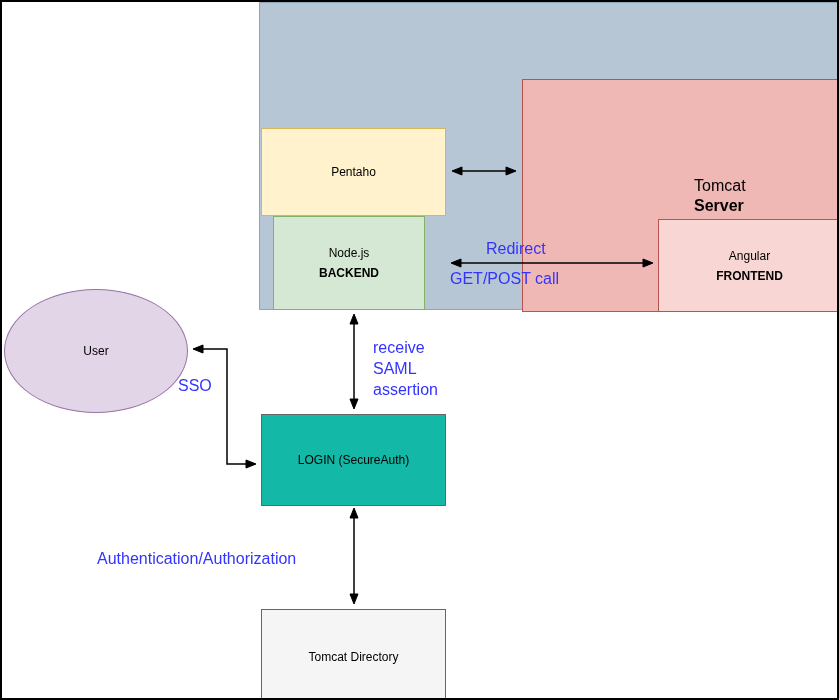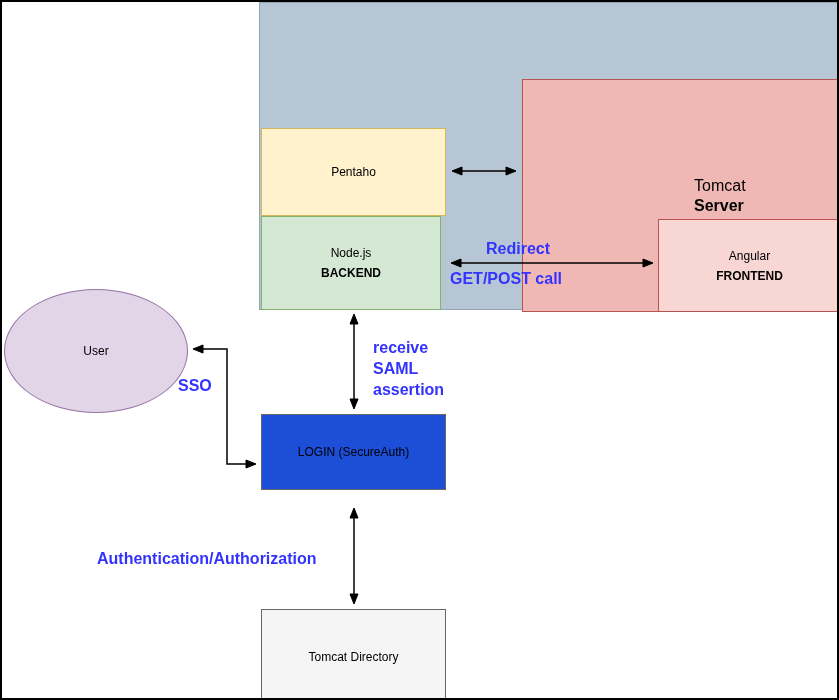--- a/index.html
+++ b/index.html
@@ -25,37 +25,36 @@
     font-size: 12px; color: #000; line-height: 20px;
     text-align: center;
   }
   .bold { font-weight: 700; }
 
   
   .platform  { left: 257px; top: 0;     width: 582px; height: 308px; background: #b6c6d4; border-color: #8fa4b4; }
   .tomcat    { left: 520px; top: 77px;  width: 319px; height: 233px; background: #f0b8b5; border-color: #b85450; }
   .angular   { left: 656px; top: 217px; width: 183px; height: 93px;  background: #f8d6d3; border-color: #b85450; }
   .pentaho   { left: 259px; top: 126px; width: 185px; height: 88px;  background: #fff2cc; border-color: #d6b656; }
-  .nodejs    { left: 259px; top: 214px; width: 180px; height: 94px;  background: #d5e8d4; border-color: #82b366; }
+  .nodejs    { left: 271px; top: 214px; width: 152px; height: 94px;  background: #d5e8d4; border-color: #82b366; }
   .userell   { left: 2px;   top: 287px; width: 184px; height: 124px; background: #e1d5e7; border: 1px solid #9673a6; border-radius: 50%; }
-  .login     { left: 259px; top: 412px; width: 185px; height: 76px;  background: #1d4ed8; border-color: #666666; }
+  .login     { left: 259px; top: 412px; width: 185px; height: 92px;  background: #14b8a6; border-color: #666666; }
   .addir     { left: 259px; top: 607px; width: 185px; height: 95px;  background: #f5f5f5; border-color: #666666; }
 
   .tomcat-label {
     position: absolute; left: 652px; top: 174px;
     font-size: 16px; line-height: 20px; color: #000; text-align: left;
     display: flex; flex-direction: column; margin-left: 40px;
   }
 
   .arrows { position: absolute; left: 0; top: 0; width: 839px; height: 700px; pointer-events: none; }
 
   .edge-label {
     position: absolute; color: #3333ff; font-size: 16px; line-height: 21px;
     white-space: nowrap;
-    font-weight: bold;
   }
   .lbl-redirect { left: 484px; top: 236px; }
   .lbl-getpost  { left: 448px; top: 266px; }
   .lbl-saml     { left: 371px; top: 335px; white-space: normal; width: 90px; }
   .lbl-sso      { left: 176px; top: 373px; }
   .lbl-auth     { left: 95px;  top: 546px; }
 </style>
 </head>
 <body>
 

